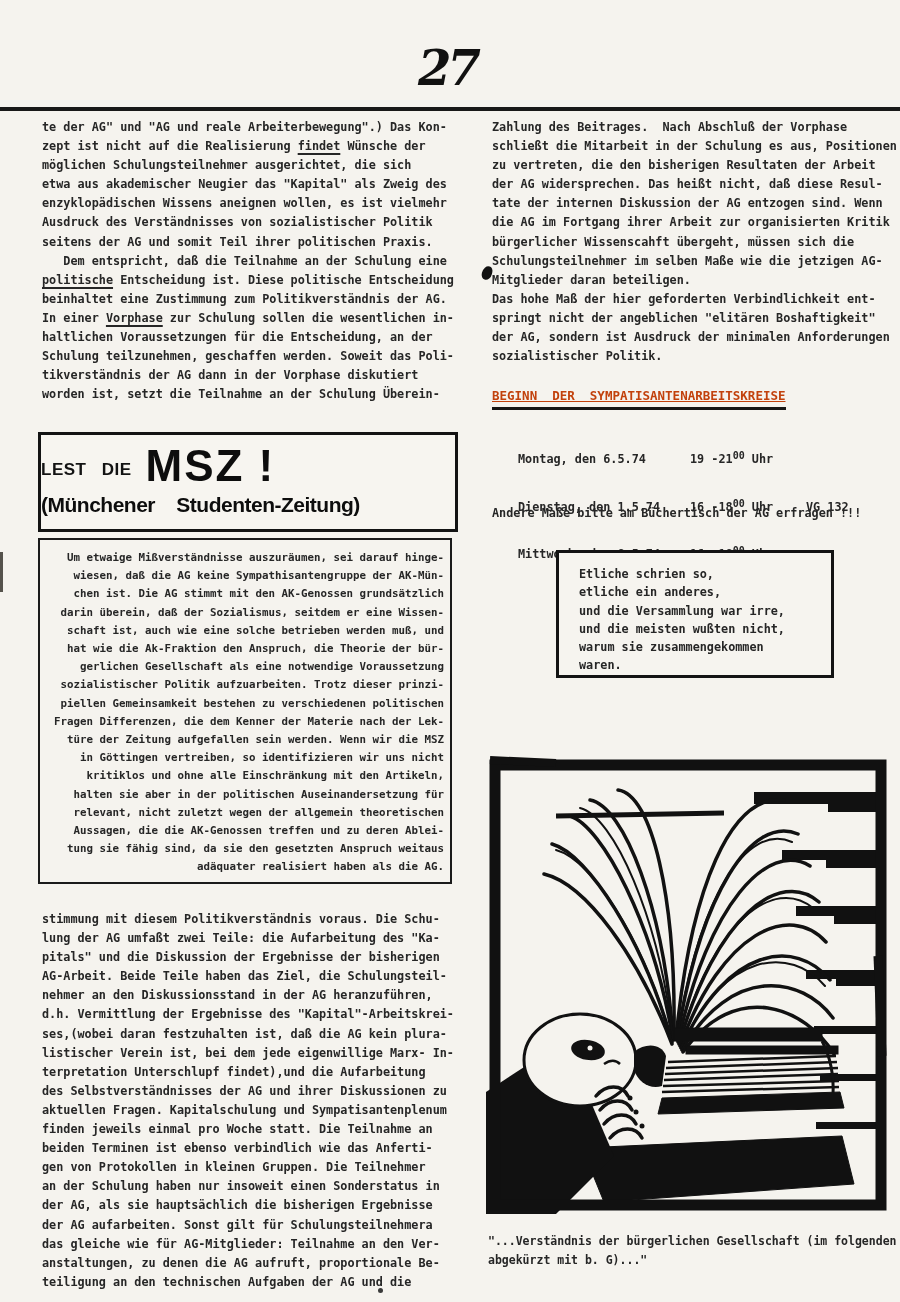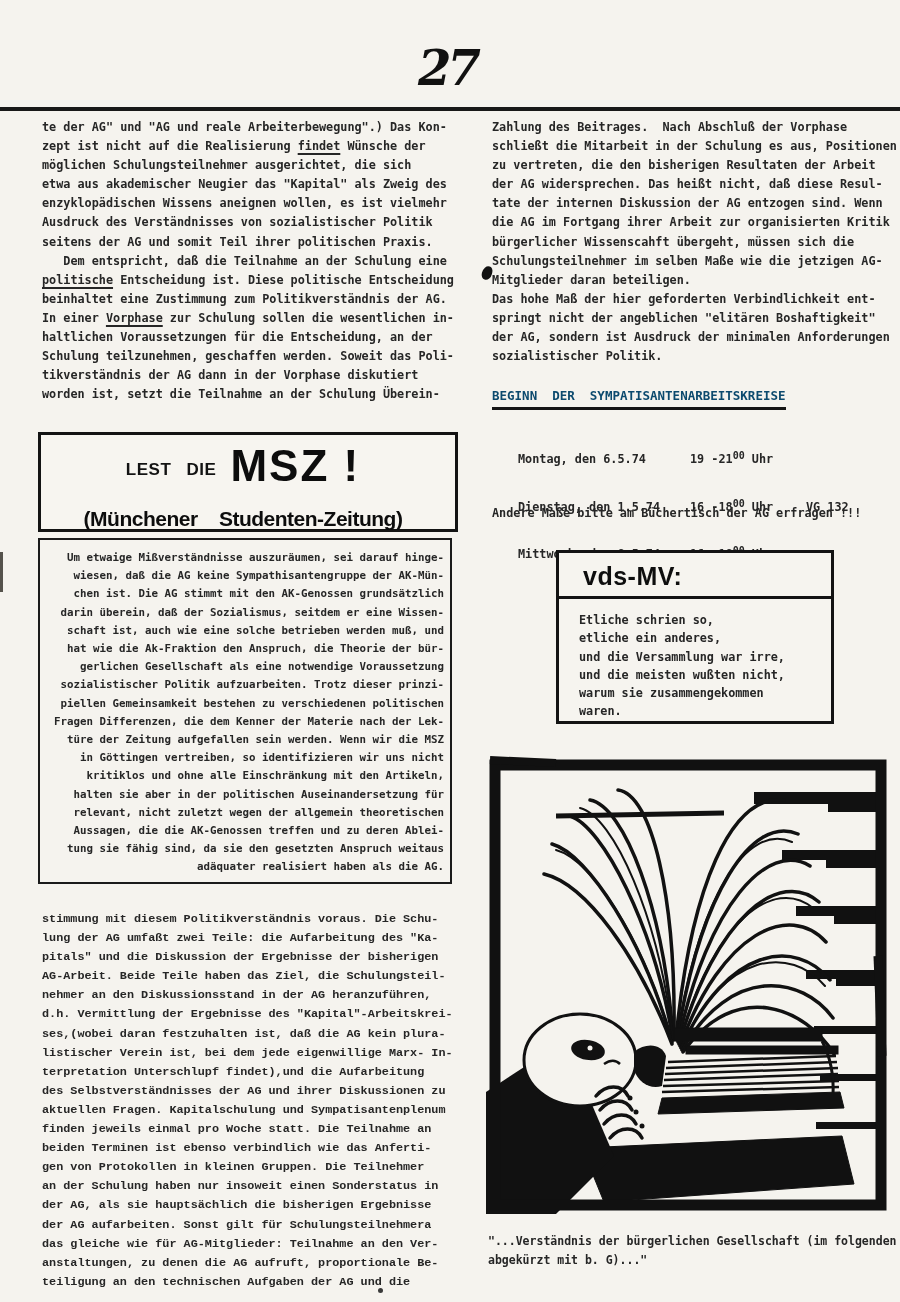--- a/index.html
+++ b/index.html
@@ -20,62 +20,62 @@
 
   .pageno{
     position:absolute;left:418px;top:40px;
     font-family:"DejaVu Serif","Liberation Serif",serif;
     font-style:italic;font-weight:bold;font-size:48px;letter-spacing:-4px;
     color:#111;z-index:2;
   }
   .header-rule{position:absolute;left:0;top:107px;width:900px;height:4px;background:#181818;}
 
   #left-para1{position:absolute;left:42px;top:118px;width:428px;font-size:11.8px;line-height:19.1px;}
-  #left-para2{position:absolute;left:42px;top:910px;width:432px;font-size:11.8px;line-height:19.1px;font-family:Liberation Mono, monospace;}
+  #left-para2{position:absolute;left:42px;top:910px;width:432px;font-size:11.8px;line-height:19.1px;}
 
   #msz-title-box{
     position:absolute;left:38px;top:432px;width:404px;height:88px;
     border:3px solid #131313;background:#f7f5f0;
-    text-align:center;padding:6px 10px 0 0;
+    text-align:left;padding:6px 10px 0 0;
   }
   .msz-line1{white-space:nowrap;}
   .msz-lead{
     font-family:"Liberation Sans","DejaVu Sans",sans-serif;font-weight:bold;
     font-size:17px;color:#131313;word-spacing:10px;letter-spacing:0.5px;
     vertical-align:6px;margin-right:14px;
   }
   .msz-title{
     font-family:"Liberation Sans","DejaVu Sans",sans-serif;font-weight:bold;
     font-size:44px;color:#0d0d0d;letter-spacing:2px;
   }
   .msz-line2{
     font-family:"Liberation Sans","DejaVu Sans",sans-serif;font-weight:bold;
-    font-size:21px;color:#0d0d0d;word-spacing:16px;margin-top:16px;letter-spacing:-0.5px;
+    font-size:21px;color:#0d0d0d;word-spacing:16px;margin-top:2px;letter-spacing:-0.5px;
   }
 
   #msz-para-box{
     position:absolute;left:38px;top:538px;width:410px;height:342px;
     border:2px solid #1a1a1a;
     text-align:right;
   }
   #msz-para-box .msz-para{
     padding:9px 6px 0 10px;font-size:10.8px;line-height:18.2px;
   }
 
   #right-para{position:absolute;left:492px;top:118px;width:414px;font-size:11.8px;line-height:19.1px;}
 
   #ink-blot{
     position:absolute;left:482px;top:266px;width:10px;height:14px;
     background:#111;border-radius:60% 40% 55% 45%;transform:rotate(14deg);
   }
 
   #section-heading{
     position:absolute;left:492px;top:388px;
-    font-size:12.5px;color:#0c4a6e;white-space:pre;
-    border-bottom:3px solid #151515;padding-bottom:4px;
+    font-size:12.5px;color:#c2410c;white-space:pre;
+    border-bottom:3px solid #151515;padding-bottom:4px;text-decoration:underline;
   }
 
   #schedule{position:absolute;left:518px;top:424px;font-size:11.8px;}
   .sched-row{display:flex;height:19.5px;align-items:baseline;}
   .sched-day{width:172px;}
   .sched-time{width:116px;white-space:pre;}
   .sched-room{}
 
   #rooms-note{position:absolute;left:492px;top:506px;font-size:11.8px;}
 
@@ -200,23 +200,20 @@
     <div class="sched-row">
       <span class="sched-day">Mittwoch, den 8.5.74</span>
       <span class="sched-time">16 -18<sup>00</sup> Uhr</span>
       <span class="sched-room"></span>
     </div>
   </div>
 
   <div id="rooms-note" class="tw">Andere Maße bitte am Büchertisch der AG erfragen !!!</div>
 
   <div id="vds-box">
-    <div class="vds-header">
-      <span class="vds-title">vds-MV:</span>
-    </div>
     <div class="tw vds-quote">Etliche schrien so,
 etliche ein anderes,
 und die Versammlung war irre,
 und die meisten wußten nicht,
 warum sie zusammengekommen
 waren.</div>
   </div>
 
   <div id="illustration">
     <svg width="404" height="460" viewBox="0 0 404 460" xmlns="http://www.w3.org/2000/svg">

